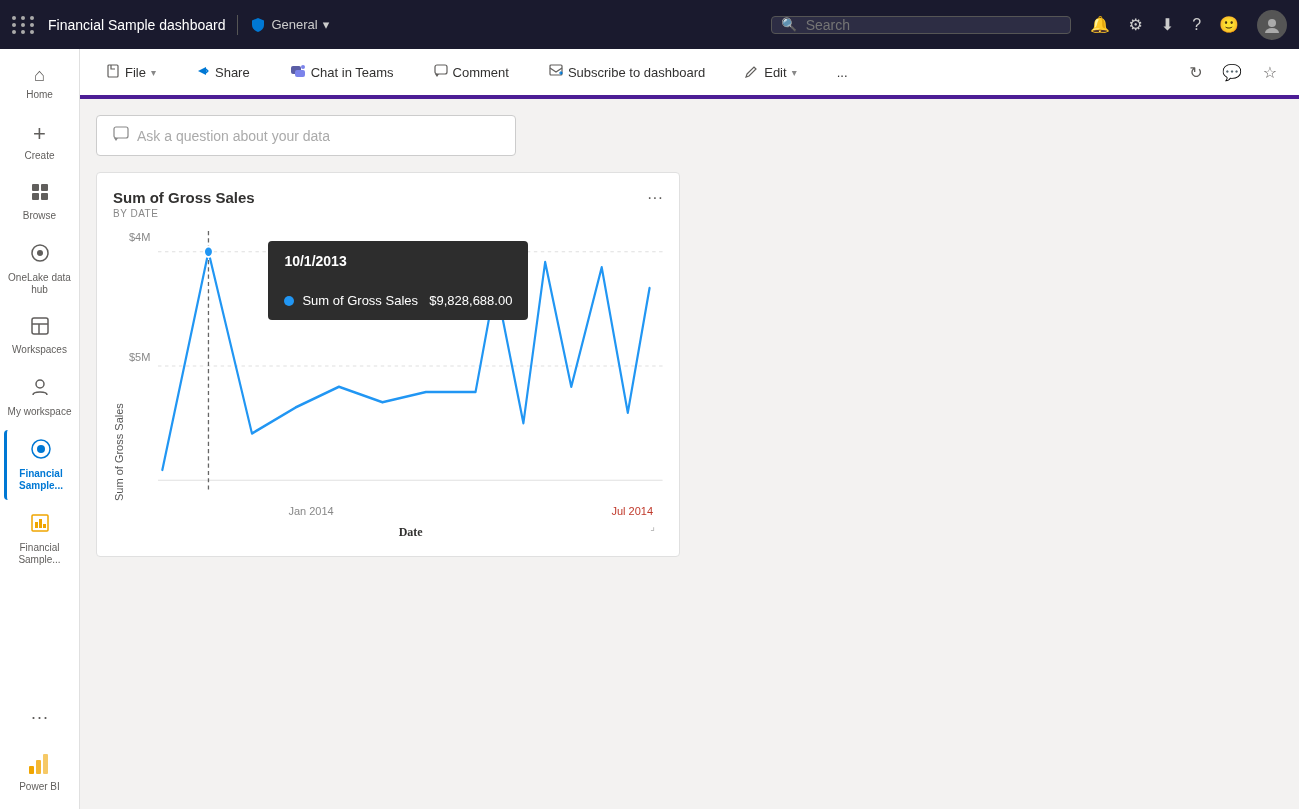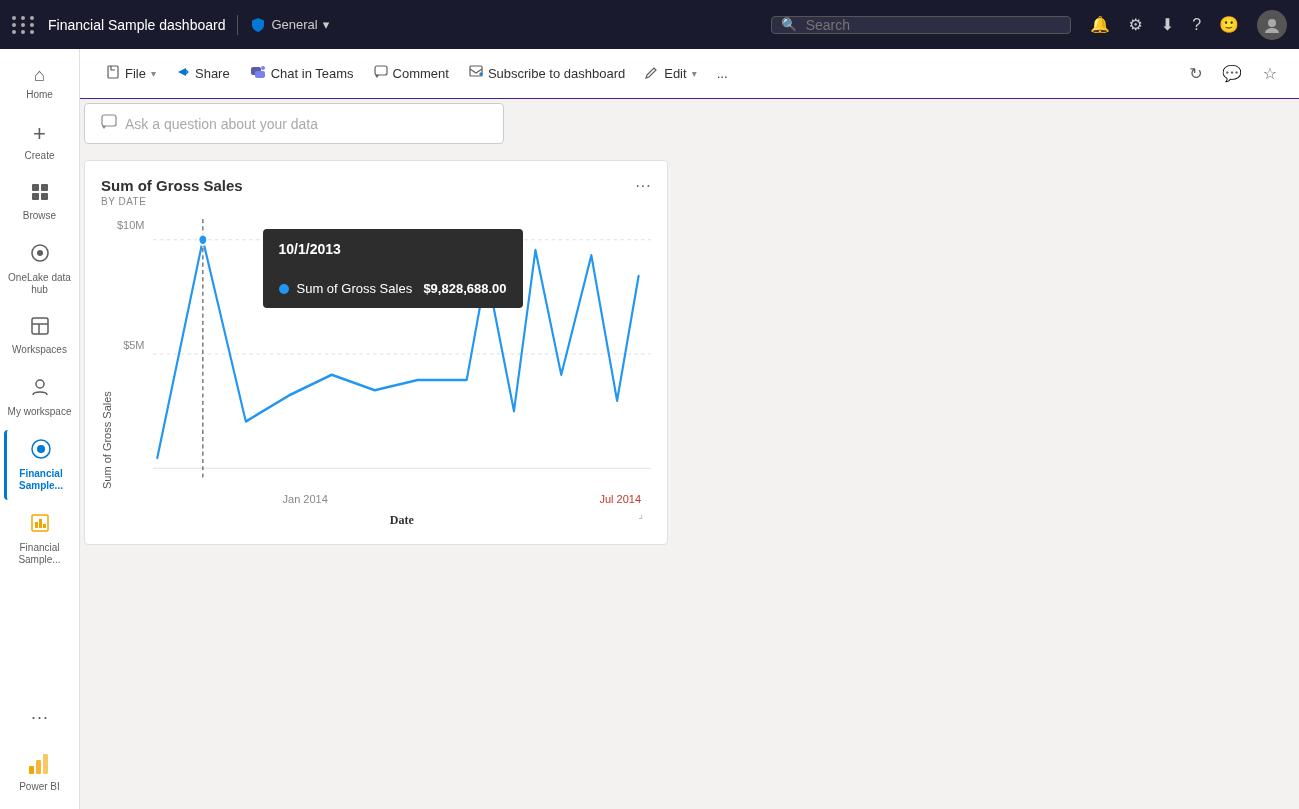--- a/index.html
+++ b/index.html
@@ -81,25 +81,25 @@
     .sidebar-spacer { flex: 1; }
 
     
     .toolbar {
       position: fixed;
       top: 49px;
       left: 80px;
       right: 0;
       height: 50px;
       background: #fff;
-      border-bottom: 1px solid #4c1d95;
+      border-bottom: 4px solid #4c1d95;
       display: flex;
       align-items: center;
       padding: 0 16px;
-      gap: 0;
+      gap: 20px;
       z-index: 80;
     }
     .toolbar-btn {
       display: flex;
       align-items: center;
       gap: 5px;
       padding: 6px 10px;
       border-radius: 4px;
       cursor: pointer;
       font-size: 13px;
@@ -112,21 +112,21 @@
     .toolbar-right-icon { font-size:16px;color:#605e5c;cursor:pointer;padding:6px; }
 
     
     .main-content {
       position: fixed;
       top: 99px;
       left: 80px;
       right: 0;
       bottom: 0;
       background: #f3f2f1;
-      padding: 4px;
+      padding: 16px;
       overflow: auto;
     }
 
     
     .qa-bar {
       display: flex;
       align-items: center;
       gap: 8px;
       background: #fff;
       border: 1px solid #ccc;
@@ -192,21 +192,21 @@
       border-radius: 4px;
       padding: 12px 16px;
       font-size: 13px;
       width: 260px;
       pointer-events: none;
     }
     .tooltip-date { font-weight: 600; margin-bottom: 24px; font-size: 14px; }
     .tooltip-row { display:flex;align-items:center;gap:8px; }
     .tooltip-dot { width:10px;height:10px;border-radius:50%;background:#2196f3;flex-shrink:0; }
     .tooltip-label { flex:1; }
-    .tooltip-value { font-weight: 700; }
+    .tooltip-value { font-weight: 400; }
 
     
     .resize-handle { position:absolute;bottom:8px;right:8px;font-size:10px;color:#aaa; }
   </style>
 </head>
 <body>
 
 <div class="top-bar">
   <div class="top-bar-dots">
     <span></span>
@@ -414,21 +414,21 @@
     <div class="chart-title">Sum of Gross Sales</div>
     <div class="chart-subtitle">BY DATE</div>
     <span class="chart-more">···</span>
 
     <div class="chart-area">
       <div class="chart-wrapper">
 
         <div class="chart-y-title">Sum of Gross Sales</div>
 
         <div class="chart-y-axis">
-          <span class="chart-y-label">$10M</span>
+          <span class="chart-y-label">$4M</span>
           <span class="chart-y-label">$5M</span>
           <span style="height:30px;"></span>
         </div>
 
         <div class="chart-plot-area">
           
           <div class="chart-tooltip">
             <div class="tooltip-date">10/1/2013</div>
             <div class="tooltip-row">
               <div class="tooltip-dot" style="background:#2196f3;"></div>

